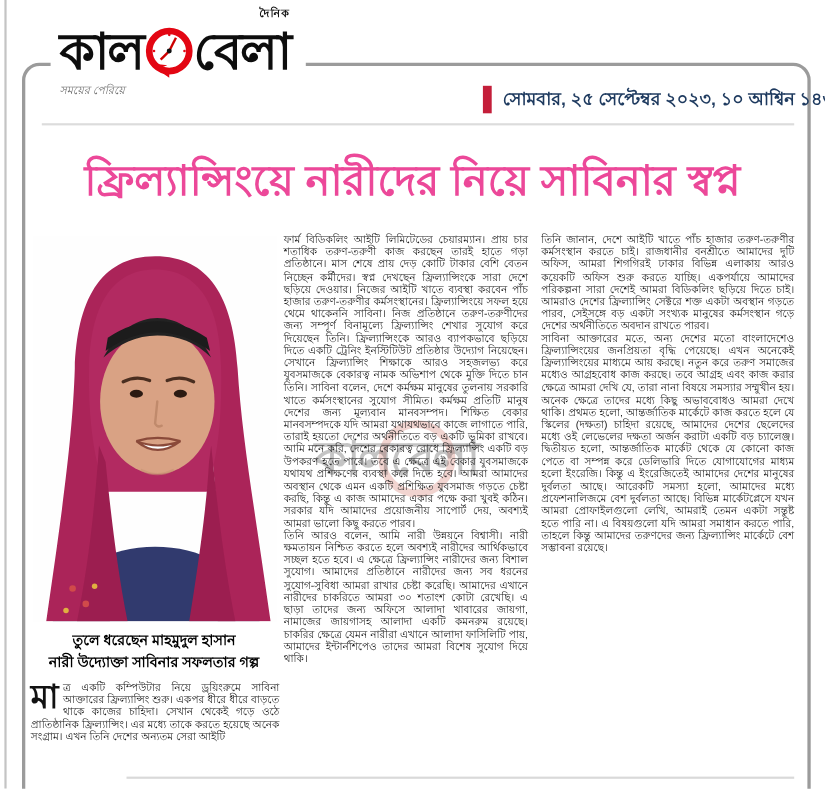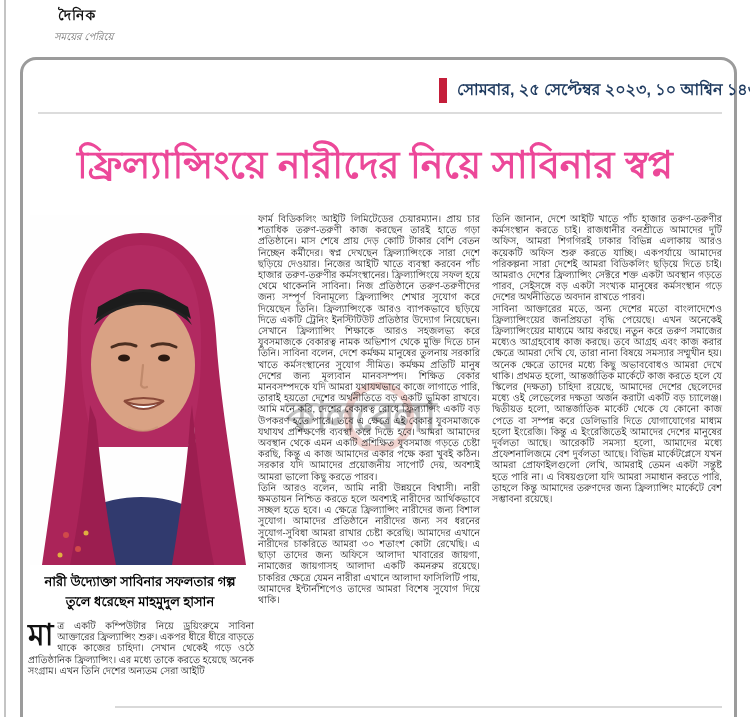--- a/index.html
+++ b/index.html
@@ -7,21 +7,21 @@
     width:750px;height:717px;position:relative;background:#ffffff;
     font-family:"Liberation Sans",sans-serif;color:#1a1a1a;overflow:hidden;
   }
   .edge-line{position:absolute;left:4px;top:0;width:2px;height:717px;background:#c4c4c4;}
   .frame{
     position:absolute;left:20px;top:57px;width:711px;height:700px;
     border:3px solid #9b9b9b;border-radius:16px;background:transparent;
   }
   
   .masthead{position:absolute;left:46px;top:2px;background:#ffffff;padding:2px 14px 0 8px;z-index:5;}
-  .daily{font-size:14px;font-weight:700;color:#111;margin-left:4px;letter-spacing:1px;}
+  .daily{font-size:10px;font-weight:700;color:#111;margin-left:4px;letter-spacing:1px;text-align:right;}
   .logo-row{display:flex;align-items:center;height:52px;}
   .logo-word{font-size:46px;font-weight:800;color:#0d0d0d;letter-spacing:-2px;line-height:1;}
   .clock{width:52px;height:52px;margin:0 -3px;position:relative;top:2px;}
   .tagline{font-size:10px;color:#6b6b6b;font-style:italic;text-align:left;margin-top:1px;padding-right:4px;}
   
   .dateline{position:absolute;left:399px;top:77px;display:flex;align-items:center;z-index:6;padding-left:40px;}
   .date-bar{width:8px;height:25px;background:#c41e3a;margin-right:10px;}
   .date-text{font-size:16px;font-weight:700;color:#1e3a5f;white-space:nowrap;}
   .top-divider{position:absolute;left:38px;top:112px;width:684px;height:2px;background:#dcdcdc;z-index:4;}
   
@@ -56,20 +56,34 @@
   .bottom-divider{position:absolute;left:115px;top:706px;width:607px;height:2px;background:#d9d9d9;z-index:2;}
 </style>
 </head>
 <body>
 
 <div class="edge-line"></div>
 <div class="frame"></div>
 
 <div class="masthead">
   <div class="daily">দৈনিক</div>
+  <div class="logo-row">
+    <span class="logo-word">কাল</span>
+    <svg class="clock" viewBox="0 0 60 60">
+      <circle cx="31" cy="27" r="21" fill="#ffffff" stroke="#e30613" stroke-width="7"></circle>
+      <path d="M13 40 A21 21 0 0 0 31 48 L31 55 L18 46 L29 42 Z" fill="#e30613"></path>
+      <line x1="31" y1="27" x2="38" y2="13" stroke="#c00" stroke-width="2.5"></line>
+      <line x1="31" y1="27" x2="22" y2="36" stroke="#c00" stroke-width="2.5"></line>
+      <circle cx="31" cy="27" r="2.6" fill="#111"></circle>
+      <circle cx="31" cy="10" r="1.4" fill="#e30613"></circle>
+      <circle cx="47" cy="27" r="1.4" fill="#e30613"></circle>
+      <circle cx="15" cy="27" r="1.4" fill="#e30613"></circle>
+    </svg>
+    <span class="logo-word">বেলা</span>
+  </div>
   <div class="tagline">সময়ের পেরিয়ে</div>
 </div>
 
 <div class="dateline">
   <div class="date-bar"></div>
   <div class="date-text">সোমবার, ২৫ সেপ্টেম্বর ২০২৩, ১০ আশ্বিন ১৪৩০</div>
 </div>
 <div class="top-divider"></div>
 
 <div class="headline">ফ্রিল্যান্সিংয়ে নারীদের নিয়ে সাবিনার স্বপ্ন</div>
@@ -110,22 +124,22 @@
     <path d="M162 190 C168 250 174 300 184 350 L142 350 C150 300 158 245 160 205 Z" fill="#9c1e50"></path>
 
     <circle cx="36" cy="320" r="3" fill="#d04a4a"></circle>
     <circle cx="48" cy="334" r="3" fill="#d04a4a"></circle>
     <circle cx="30" cy="340" r="2.5" fill="#e0b040"></circle>
     <circle cx="56" cy="318" r="2.5" fill="#e0b040"></circle>
   </svg>
 </div>
 
 <div class="caption">
+  <div><span>তুলে ধরেছেন </span><b>মাহমুদুল হাসান</b></div>
   <div>নারী উদ্যোক্তা সাবিনার সফলতার গল্প</div>
-  <div><span>তুলে ধরেছেন </span><b>মাহমুদুল হাসান</b></div>
 </div>
 
 <div class="intro">
   <span class="dropcap">মা</span><span>ত্র একটি কম্পিউটার নিয়ে ড্রয়িংরুমে সাবিনা আক্তারের ফ্রিল্যান্সিং শুরু। একপর ধীরে ধীরে বাড়তে থাকে কাজের চাহিদা। সেখান থেকেই গড়ে ওঠে প্রাতিষ্ঠানিক ফ্রিল্যান্সিং। এর মধ্যে তাকে করতে হয়েছে অনেক সংগ্রাম। এখন তিনি দেশের অন্যতম সেরা আইটি</span>
 </div>
 
 <div class="col col-1">
   <p>ফার্ম বিডিকলিং আইটি লিমিটেডের চেয়ারম্যান। প্রায় চার শতাধিক তরুণ-তরুণী কাজ করছেন তারই হাতে গড়া প্রতিষ্ঠানে। মাস শেষে প্রায় দেড় কোটি টাকার বেশি বেতন নিচ্ছেন কর্মীদের। স্বপ্ন দেখছেন ফ্রিল্যান্সিংকে সারা দেশে ছড়িয়ে দেওয়ার। নিজের আইটি খাতে ব্যবস্থা করবেন পাঁচ হাজার তরুণ-তরুণীর কর্মসংস্থানের। ফ্রিল্যান্সিংয়ে সফল হয়ে থেমে থাকেননি সাবিনা। নিজ প্রতিষ্ঠানে তরুণ-তরুণীদের জন্য সম্পূর্ণ বিনামূল্যে ফ্রিল্যান্সিং শেখার সুযোগ করে দিয়েছেন তিনি। ফ্রিল্যান্সিংকে আরও ব্যাপকভাবে ছড়িয়ে দিতে একটি ট্রেনিং ইনস্টিটিউট প্রতিষ্ঠার উদ্যোগ নিয়েছেন। সেখানে ফ্রিল্যান্সিং শিক্ষাকে আরও সহজলভ্য করে যুবসমাজকে বেকারত্ব নামক অভিশাপ থেকে মুক্তি দিতে চান তিনি। সাবিনা বলেন, দেশে কর্মক্ষম মানুষের তুলনায় সরকারি খাতে কর্মসংস্থানের সুযোগ সীমিত। কর্মক্ষম প্রতিটি মানুষ দেশের জন্য মূল্যবান মানবসম্পদ। শিক্ষিত বেকার মানবসম্পদকে যদি আমরা যথাযথভাবে কাজে লাগাতে পারি, তারাই হয়তো দেশের অর্থনীতিতে বড় একটি ভূমিকা রাখবে। আমি মনে করি, দেশের বেকারত্ব রোধে ফ্রিল্যান্সিং একটি বড় উপকরণ হতে পারে। তবে এ ক্ষেত্রে এই বেকার যুবসমাজকে যথাযথ প্রশিক্ষণের ব্যবস্থা করে দিতে হবে। আমরা আমাদের অবস্থান থেকে এমন একটি প্রশিক্ষিত যুবসমাজ গড়তে চেষ্টা করছি, কিন্তু এ কাজ আমাদের একার পক্ষে করা খুবই কঠিন। সরকার যদি আমাদের প্রয়োজনীয় সাপোর্ট দেয়, অবশ্যই আমরা ভালো কিছু করতে পারব।</p>
   <p>তিনি আরও বলেন, আমি নারী উন্নয়নে বিশ্বাসী। নারী ক্ষমতায়ন নিশ্চিত করতে হলে অবশ্যই নারীদের আর্থিকভাবে সচ্ছল হতে হবে। এ ক্ষেত্রে ফ্রিল্যান্সিং নারীদের জন্য বিশাল সুযোগ। আমাদের প্রতিষ্ঠানে নারীদের জন্য সব ধরনের সুযোগ-সুবিধা আমরা রাখার চেষ্টা করেছি। আমাদের এখানে নারীদের চাকরিতে আমরা ৩০ শতাংশ কোটা রেখেছি। এ ছাড়া তাদের জন্য অফিসে আলাদা খাবারের জায়গা, নামাজের জায়গাসহ আলাদা একটি কমনরুম রয়েছে। চাকরির ক্ষেত্রে যেমন নারীরা এখানে আলাদা ফাসিলিটি পায়, আমাদের ইন্টার্নশিপেও তাদের আমরা বিশেষ সুযোগ দিয়ে থাকি।</p>
 </div>

